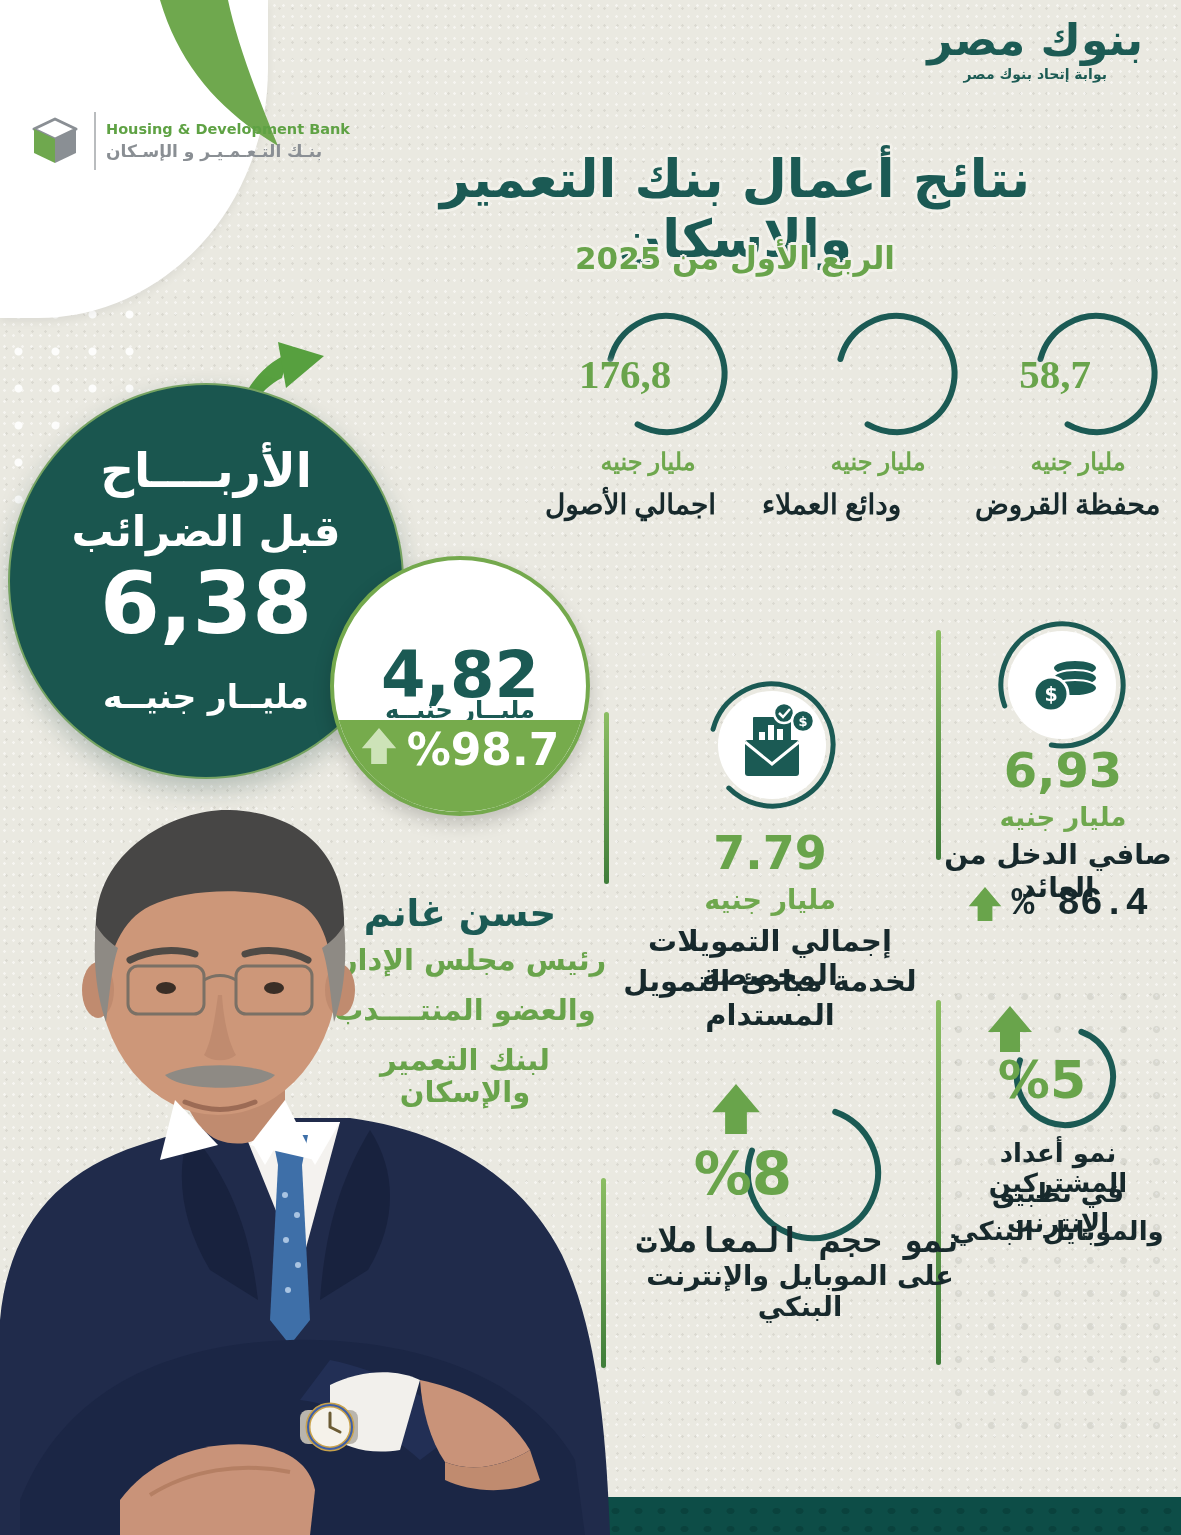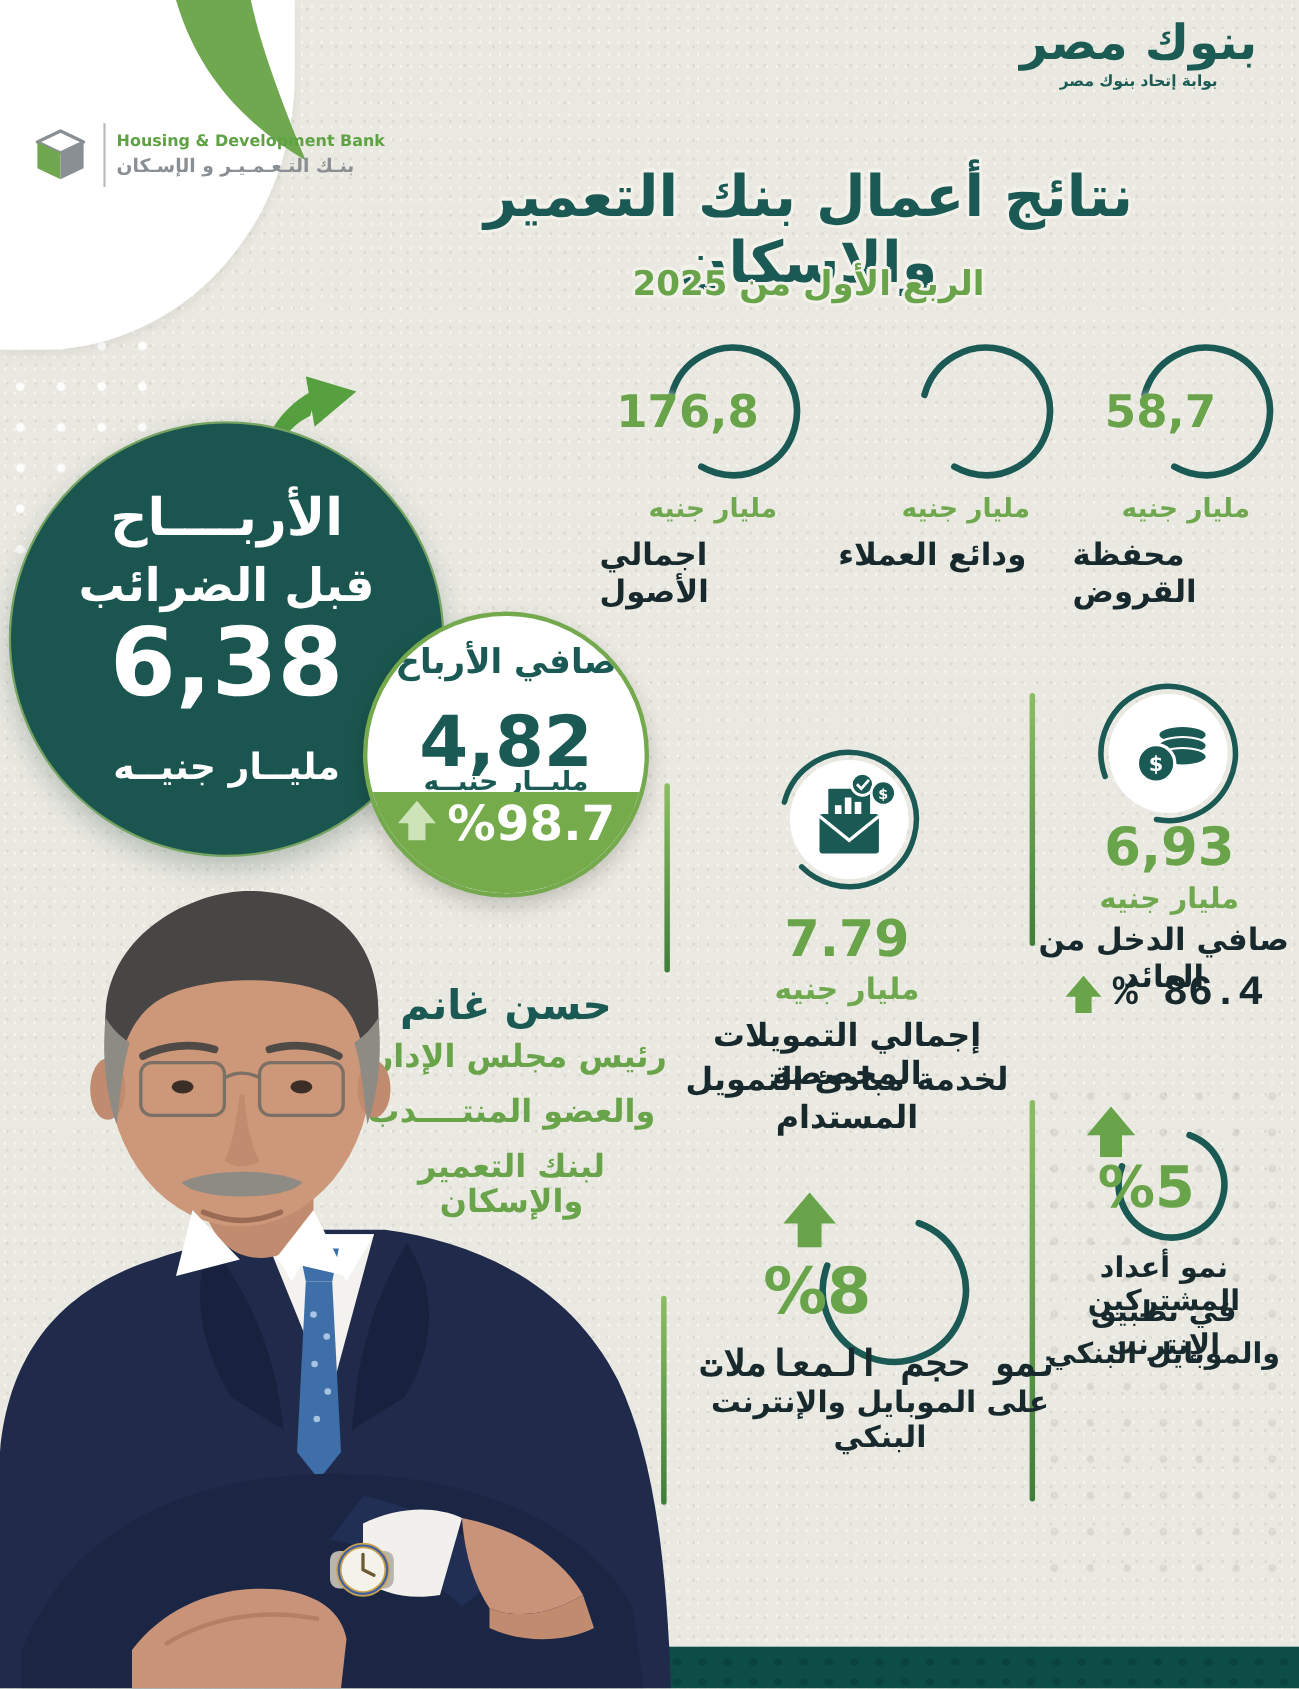--- a/index.html
+++ b/index.html
@@ -41,21 +41,21 @@
   }
   .fed-logo{ right:38px; top:18px; z-index:5; text-align:center;}
   .fed-logo .main{font-size:44px; font-weight:800; color:#1C5B54; letter-spacing:1px; line-height:1;}
   .fed-logo .tag{font-size:14px; font-weight:700; color:#1C5B54; margin-top:4px; letter-spacing:1px;}
   .hdb{left:26px; top:112px; z-index:6; display:flex; align-items:center; gap:10px; direction:ltr;}
   .hdb .sep{width:2px; height:58px; background:#B9BCBE;}
   .hdb .en{font-size:14.5px; font-weight:700; color:#5FA244; white-space:nowrap;}
   .hdb .ar{font-size:17px; font-weight:700; color:#8A8F94; letter-spacing:2px; margin-top:4px; direction:rtl; text-align:left;}
   .main-title{left:330px; top:150px; width:810px; font-size:52px; font-weight:800; z-index:2; line-height:1.15;}
   .sub-title{left:330px; top:240px; width:810px; font-size:31px; font-weight:800; z-index:2;}
-  .stat{ top:308px; height:220px; z-index:2;}
+  .stat{ top:308px; height:220px; z-index:2;font-family:Liberation Serif, serif;}
   .stat .num{position:absolute; top:42px; left:0; right:46px; text-align:center; font-size:41px; font-weight:800; color:#69A44B; z-index:3; text-shadow:0 0 6px rgba(240,240,232,.9);}
   .stat .unit{position:absolute; top:140px; width:100%; text-align:center; font-size:24px; font-weight:700; color:#6FA84E;}
   .stat .label{position:absolute; top:180px; width:100%; text-align:left; font-size:28px; font-weight:800; color:#17292C;}
   .stat svg{position:absolute; left:50%; top:0; transform:translateX(-36%);}
   .big-circle{
     left:8px; top:383px; width:392px; height:392px; border-radius:50%;
     background:#1A564F; border:2px solid rgba(134,176,101,.85); z-index:5;
     box-shadow:0 10px 24px rgba(20,60,55,.25);
   }
   .big-circle .l1{position:absolute; top:58px; width:100%; font-size:47px; font-weight:800; color:#fff;}
@@ -157,21 +157,20 @@
   </svg>
 
   <div class="abs big-circle center">
     <div class="l1 rtl">الأربــــاح</div>
     <div class="l2 rtl">قبل الضرائب</div>
     <div class="val">6,38</div>
     <div class="unit rtl">مليــار جنيــه</div>
   </div>
 
   <div class="abs net-circle center">
-    <div class="label rtl">صافي الأرباح</div>
     <div class="val">4,82</div>
     <div class="unit rtl">مليــار جنيــه</div>
     <div class="band">
       <svg width="36" height="36" viewBox="0 0 44 46">
         <path d="M22,0 L44,26 L32,26 L32,46 L12,46 L12,26 L0,26 Z" fill="#CDE3B8"></path>
       </svg>
       <span class="pct">%98.7</span>
     </div>
   </div>
 

